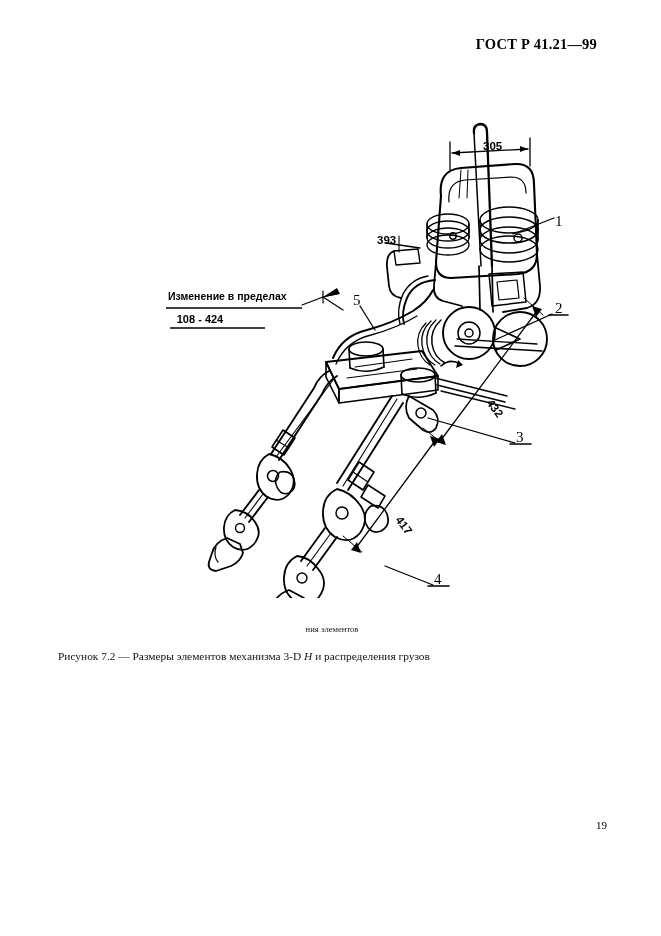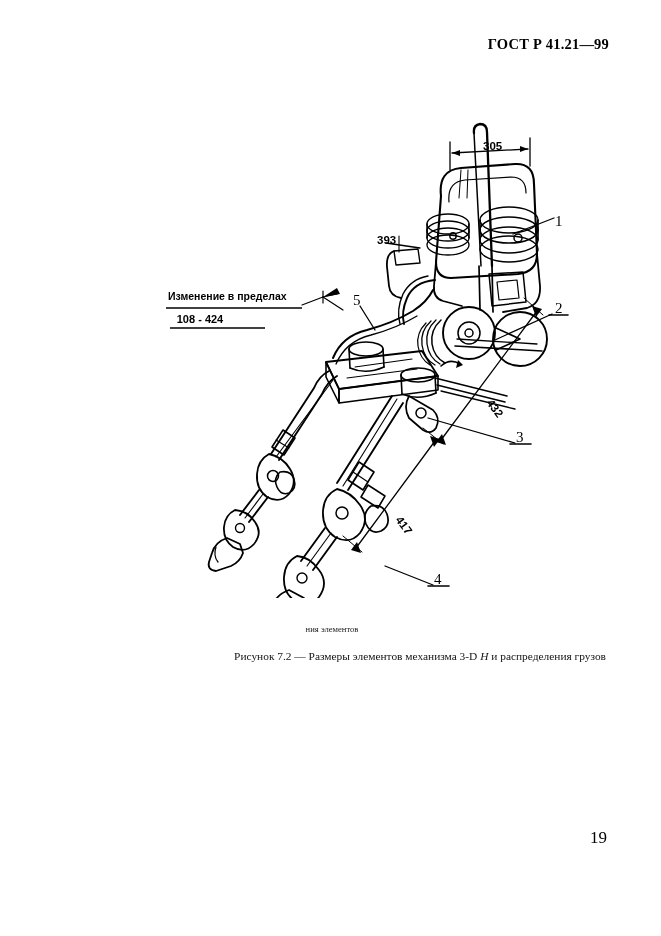--- a/index.html
+++ b/index.html
@@ -19,21 +19,21 @@
   .page {
     position: absolute;
     inset: 0;
     background: #ffffff;
   }
 
   
   .doc-header {
     position: absolute;
     top: 36px;
-    right: 52px;
+    right: 64px;
     font-family: "Liberation Serif", serif;
     font-size: 14.5px;
     font-weight: bold;
     letter-spacing: 0.2px;
     white-space: nowrap;
     margin-left: 46px;
   }
 
   
   .figure-area {
@@ -61,34 +61,34 @@
     color: #1a1a1a;
   }
   .fig-caption {
     position: absolute;
     left: 58px;
     top: 648px;
     width: 548px;
     font-family: "Liberation Serif", serif;
     font-size: 11.4px;
     line-height: 16px;
-    text-align: right;
+    text-align: left;
     color: #141414;
   }
   .fig-caption .ital {
     font-style: italic;
   }
 
   
   .page-number {
     position: absolute;
     right: 54px;
-    bottom: 88px;
-    font-family: "Liberation Serif", serif;
-    font-size: 17px;
+    bottom: 105px;
+    font-family: "Liberation Serif", serif;
+    font-size: 11px;
     margin-top: 16px;
   }
 
   
   .dim-text {
     font-family: "Liberation Sans", sans-serif;
     font-size: 11.5px;
     font-weight: bold;
     fill: #000;
   }

